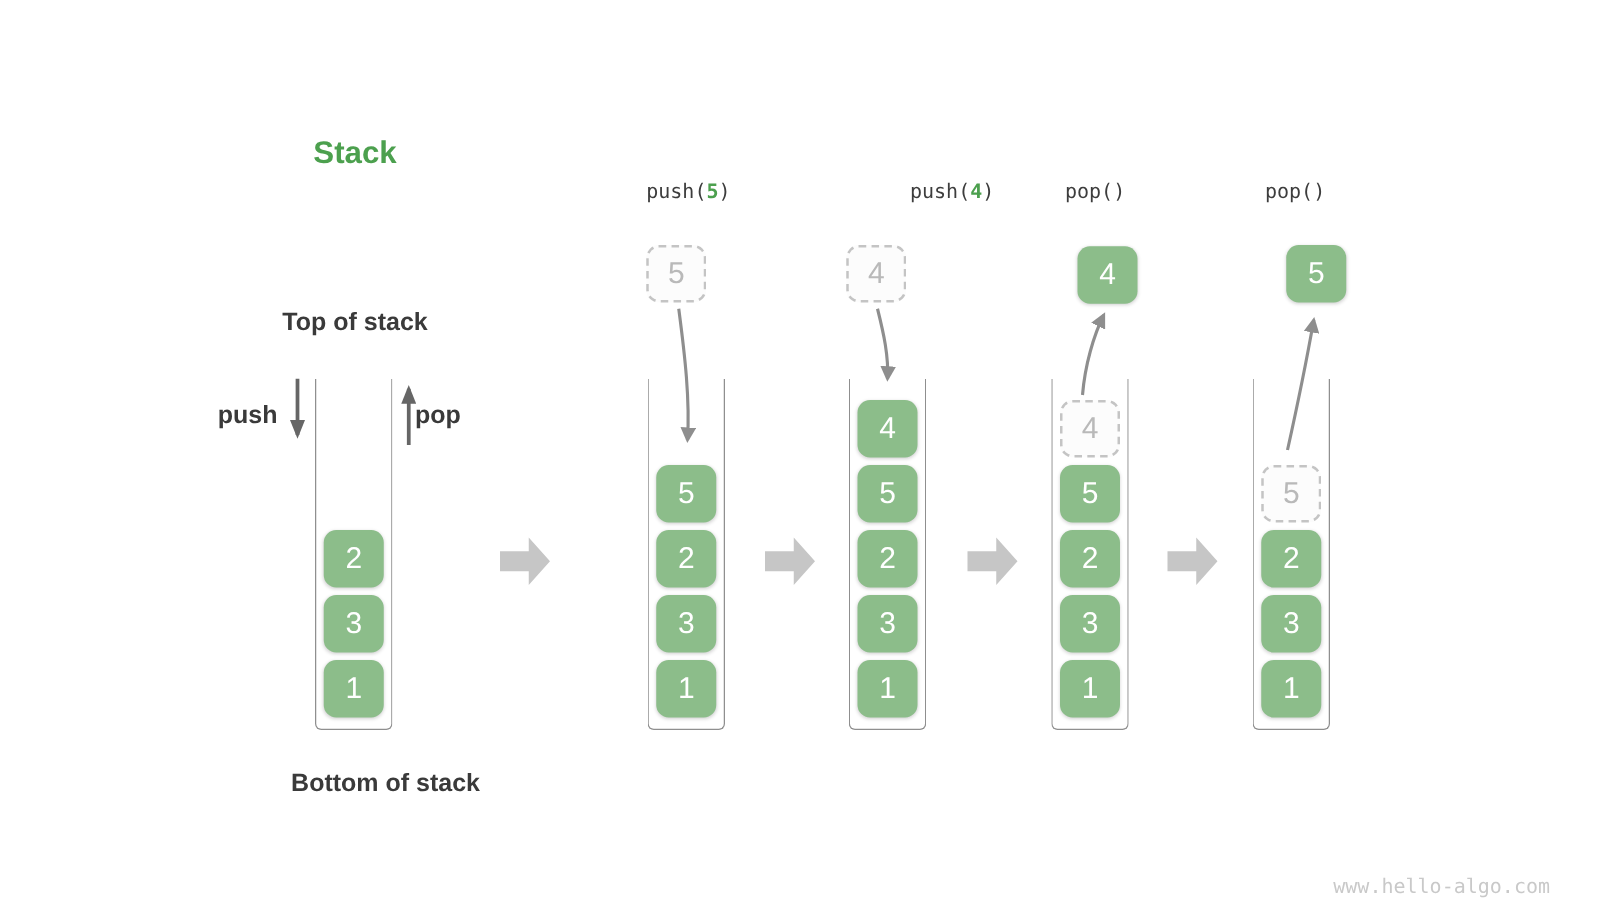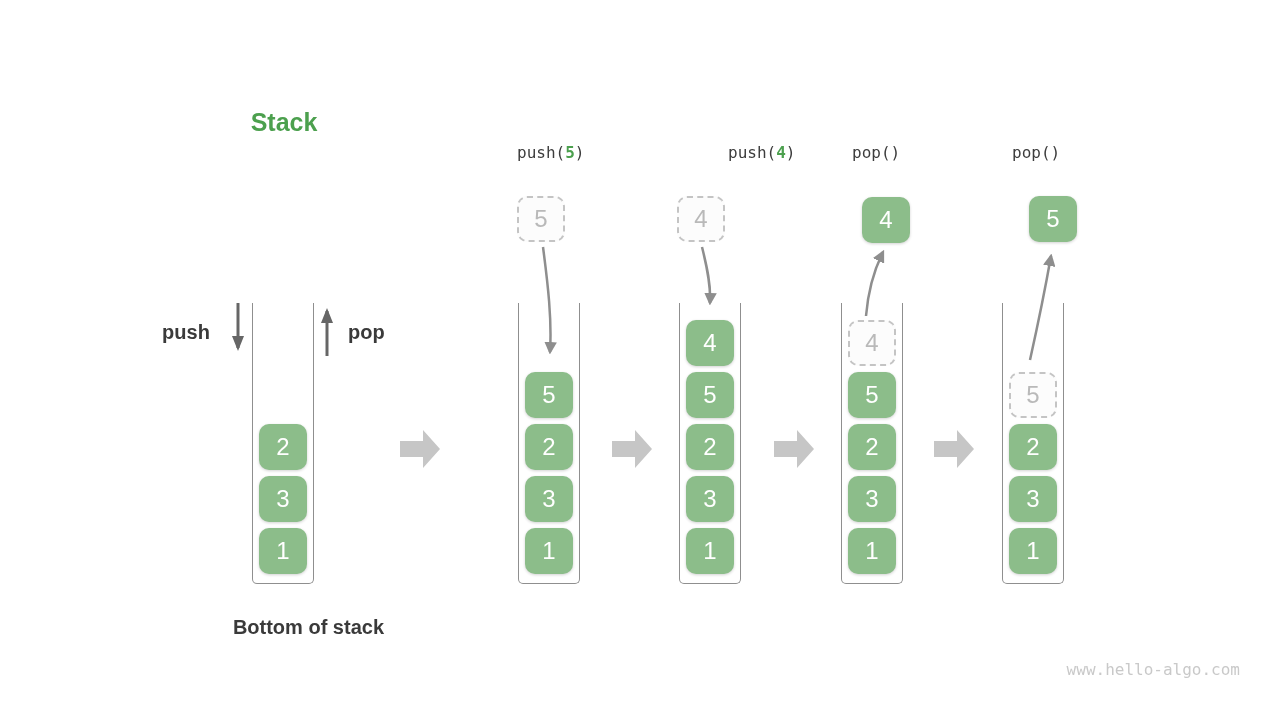--- a/index.html
+++ b/index.html
@@ -19,22 +19,22 @@
     position:relative;width:1280px;height:720px;background:#ffffff;
     overflow:hidden;font-family:"Liberation Sans",sans-serif;text-decoration:underline;
   }
   .title{
     position:absolute;left:184px;top:108px;width:200px;text-align:center;
     font-size:25px;font-weight:bold;color:var(--accent-green);
   }
   .blabel{position:absolute;font-size:20px;font-weight:bold;color:var(--text-dark);white-space:nowrap;}
   .top-label{left:184px;top:247px;width:200px;text-align:center;}
   .bottom-label{left:184px;top:616px;width:200px;text-align:right;}
-  .push-label{left:150px;top:321px;width:72px;text-align:center;}
-  .pop-label{left:348px;top:321px;}
+  .push-label{left:150px;top:321px;width:72px;text-align:right;}
+  .pop-label{left:332px;top:321px;}
   .op-label{
     position:absolute;top:143px;font-family:"DejaVu Sans Mono",monospace;
     font-size:16px;color:#3d3d3d;white-space:nowrap;
   }
   .op-label .arg{color:var(--accent-green);font-weight:bold;}
   .op0{left:517px;} .op1{left:696px;margin-left:32px;} .op2{left:852px;} .op3{left:1012px;}
   .well{
     position:absolute;top:303px;width:62px;height:281px;box-sizing:border-box;
     border:1.5px solid var(--wall-gray);border-top:none;border-radius:0 0 5px 5px;
     background:transparent;
@@ -49,35 +49,36 @@
   .gcell{
     position:absolute;width:48px;height:46px;box-sizing:border-box;border-radius:10px;
     border:2px dashed var(--ghost-border);background:#fcfcfc;color:var(--ghost-text);
     font-size:24px;font-weight:500;display:flex;align-items:center;justify-content:center;
   }
   .s1{left:259px;} .s2{left:525px;} .s3{left:686px;} .s4{left:848px;} .s5{left:1009px;}
   .r0{top:320px;} .r1{top:372px;} .r2{top:424px;} .r3{top:476px;} .r4{top:528px;}
   .f2{left:517px;top:196px;} .f3{left:677px;top:196px;}
   .f4{left:862px;top:197px;} .f5{left:1029px;top:196px;}
   .watermark{
-    position:absolute;right:40px;top:660px;font-family:"DejaVu Sans Mono",monospace;
+    position:absolute;right:40px;top:699px;font-family:"DejaVu Sans Mono",monospace;
     font-size:16px;color:var(--watermark-gray);
   }
   svg.overlay{position:absolute;left:0;top:0;pointer-events:none;}
   .motion-arrow{fill:none;stroke:var(--arrow-gray);stroke-width:2.5;}
   .dir-arrow{fill:none;stroke:var(--arrow-dark);stroke-width:3;}
   .ah-gray{fill:var(--arrow-gray);} .ah-dark{fill:var(--arrow-dark);}
   .block-arrow{fill:var(--block-arrow-gray);}
 </style>
 </head>
 <body>
 
 <div class="canvas">
 
   <div class="title">Stack</div>
+  <div class="blabel top-label">Top of stack</div>
   <div class="blabel push-label">push</div>
   <div class="blabel pop-label">pop</div>
   <div class="blabel bottom-label">Bottom of stack</div>
 
   <div class="op-label op0"><span>push(</span><span class="arg">5</span><span>)</span></div>
   <div class="op-label op1"><span>push(</span><span class="arg">4</span><span>)</span></div>
   <div class="op-label op2">pop()</div>
   <div class="op-label op3">pop()</div>
 
   <div class="well w1"></div>

